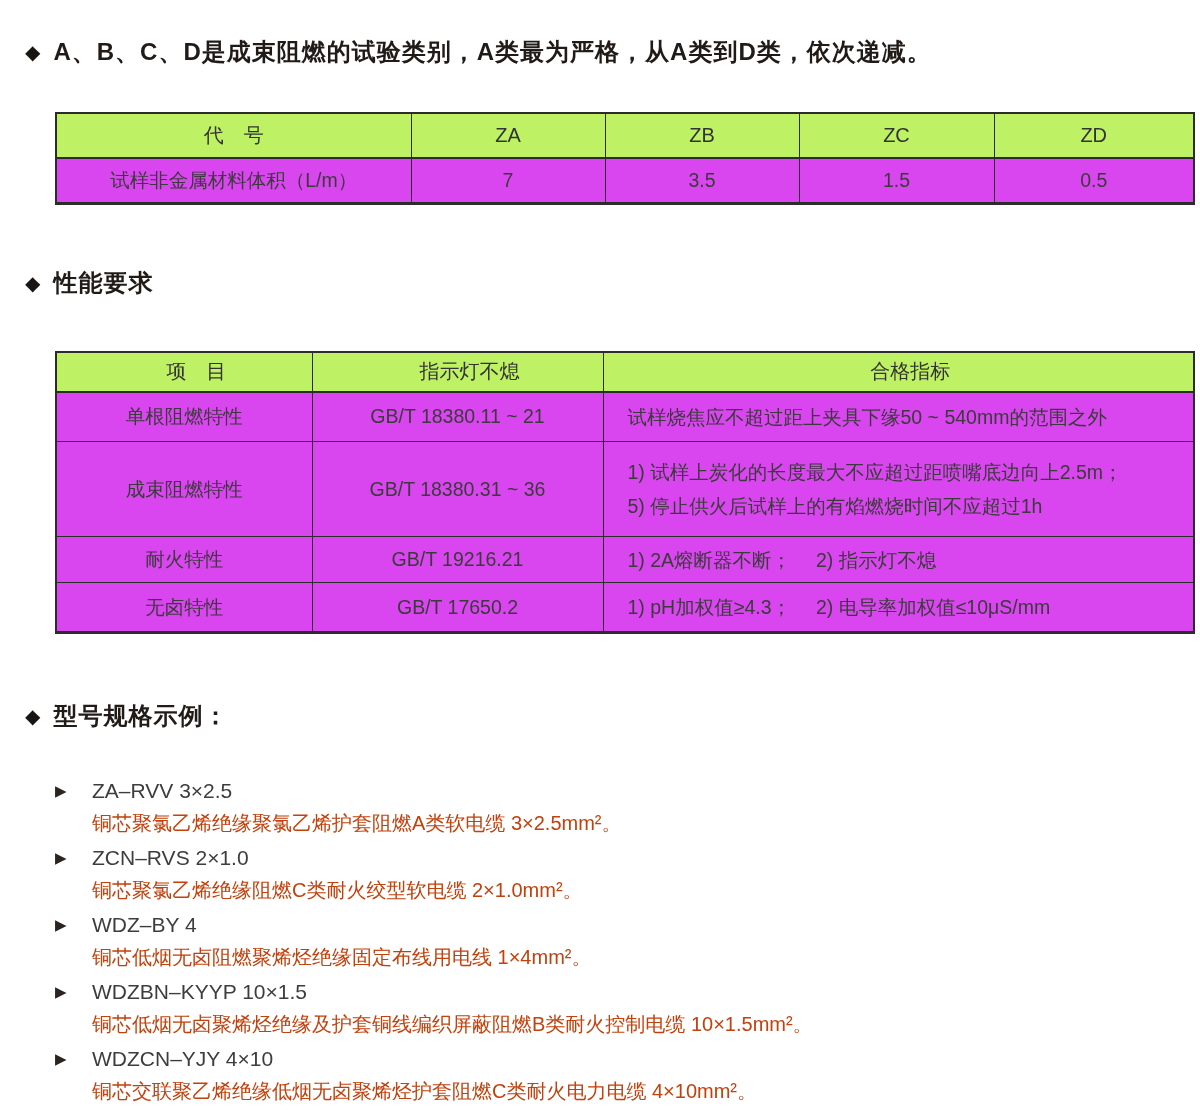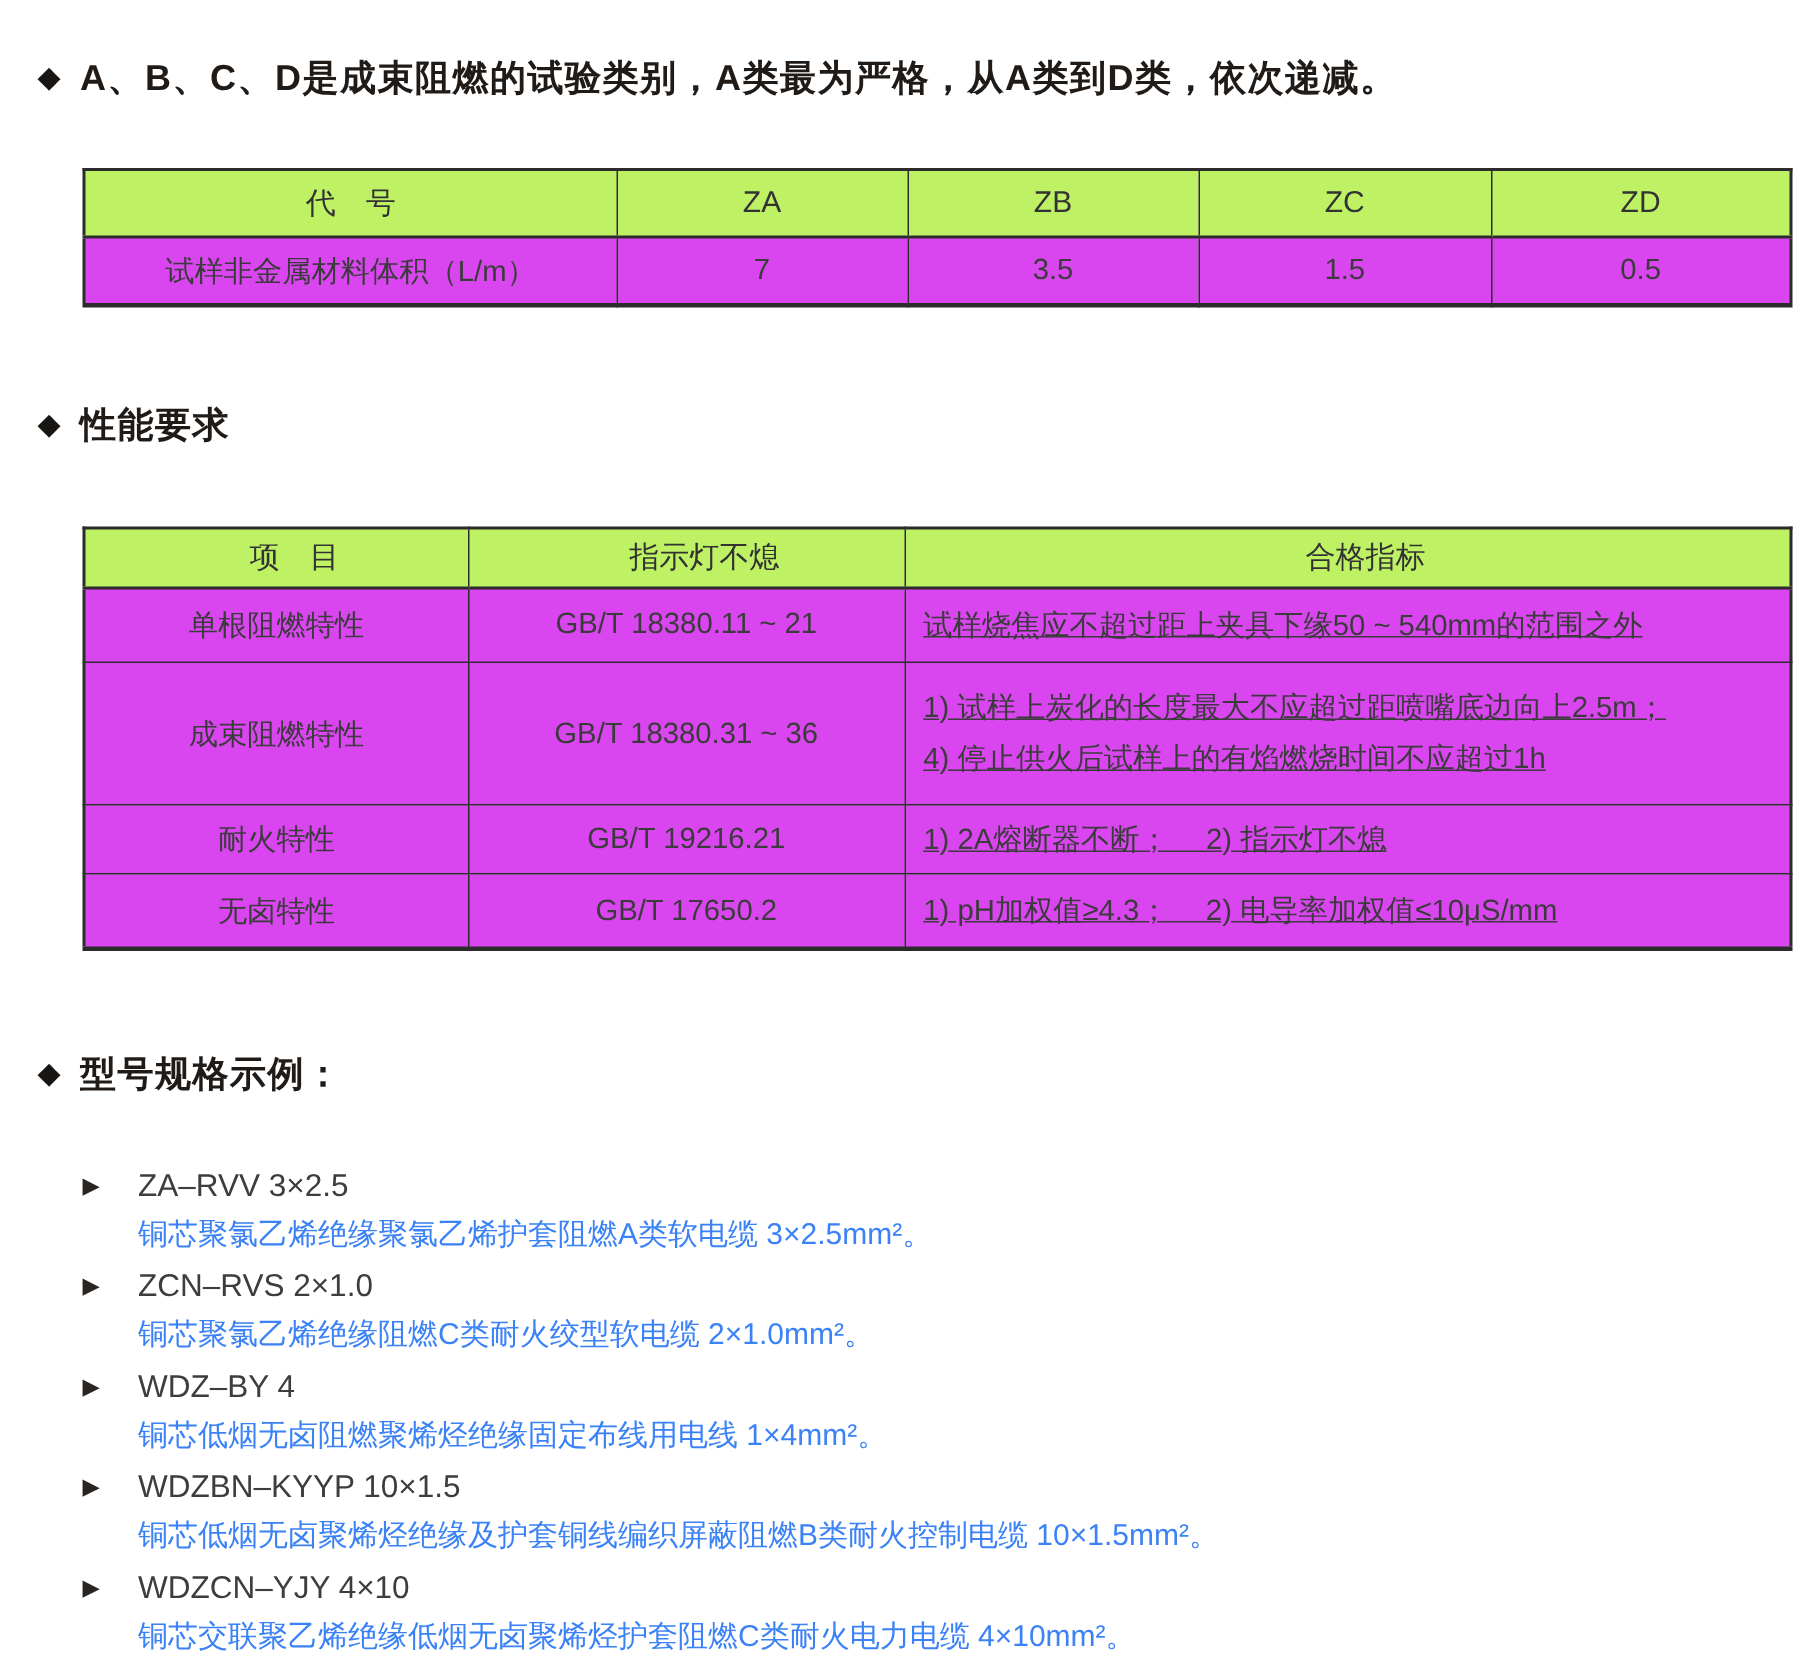--- a/index.html
+++ b/index.html
@@ -34,40 +34,40 @@
   th {
     background: #bef264; font-weight: normal; text-align: center;
     border-bottom-width: 2px; color: #333333;
   }
   td { background: #d946ef; text-align: center; }
   .code-table { margin-top: 44px; }
   .code-table th { height: 45px; font-size: 20px; }
   .code-table td { height: 45px; }
   .perf-table { margin-top: 52px; }
   .perf-table th { height: 40px; font-size: 20px; padding-left: 24px; }
-  .perf-table .criteria-cell { text-align: left; padding-left: 12px; padding-right: 8px; text-decoration: underline; }
+  .perf-table .criteria-cell { text-align: left; padding-left: 24px; padding-right: 8px; }
   .perf-table .criteria-line { line-height: 34px; }
   .r1 td { height: 50px; }
   .r2 td { height: 95px; }
   .r3 td { height: 46px; }
   .r4 td { height: 50px; }
 
   
   .examples { margin: 42px 0 0 55px; }
   .example { margin-bottom: 1px; }
   .model-row {
     display: flex; align-items: center;
     font-size: 21px; color: #3d3d3d; height: 33px;
   }
   .tri {
     width: 37px; font-size: 15px; color: #2a2520; line-height: 1;
     flex: 0 0 37px;
   }
   .desc {
-    margin-left: 37px; font-size: 20px; color: #3b82f6;
+    margin-left: 37px; font-size: 20px; color: #c2410c;
     height: 33px; line-height: 33px;
   }
 </style>
 </head>
 <body>
 
 <div class="page">
 
   <div class="diamond-heading intro-heading">
     <span class="diamond">◆</span>
@@ -122,21 +122,21 @@
       <td>GB/T 18380.11 ~ 21</td>
       <td class="criteria-cell">
         <div class="criteria-line">试样烧焦应不超过距上夹具下缘50 ~ 540mm的范围之外</div>
       </td>
     </tr>
     <tr class="r2">
       <td>成束阻燃特性</td>
       <td>GB/T 18380.31 ~ 36</td>
       <td class="criteria-cell">
         <div class="criteria-line">1) 试样上炭化的长度最大不应超过距喷嘴底边向上2.5m；</div>
-        <div class="criteria-line">4) 停止供火后试样上的有焰燃烧时间不应超过1h</div>
+        <div class="criteria-line">5) 停止供火后试样上的有焰燃烧时间不应超过1h</div>
       </td>
     </tr>
     <tr class="r3">
       <td>耐火特性</td>
       <td>GB/T 19216.21</td>
       <td class="criteria-cell">
         <div class="criteria-line">1) 2A熔断器不断；　 2) 指示灯不熄</div>
       </td>
     </tr>
     <tr class="r4">

